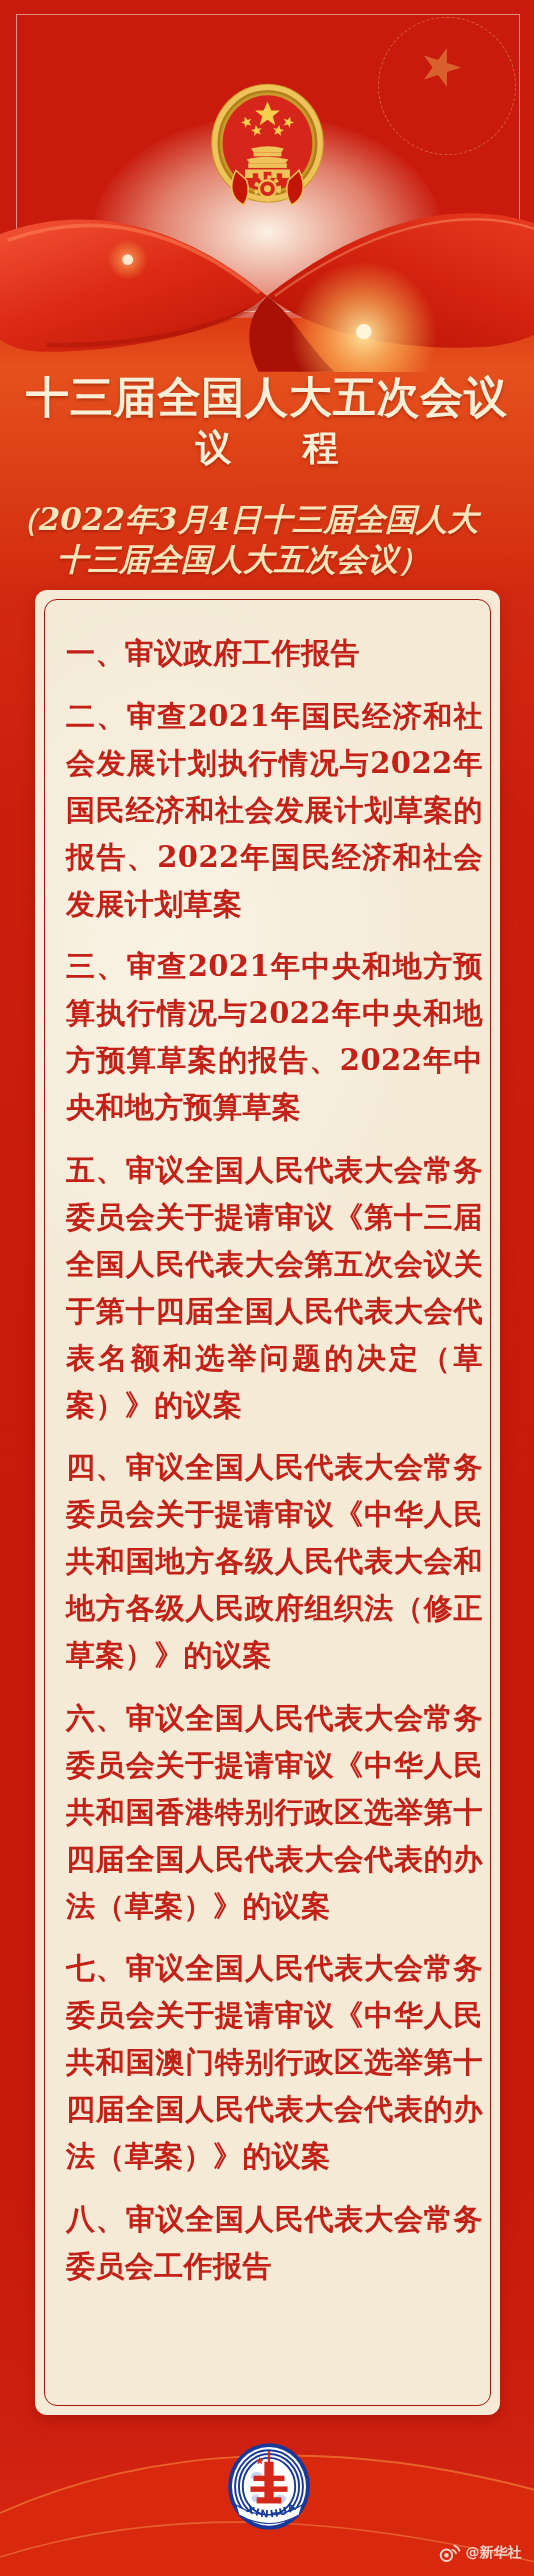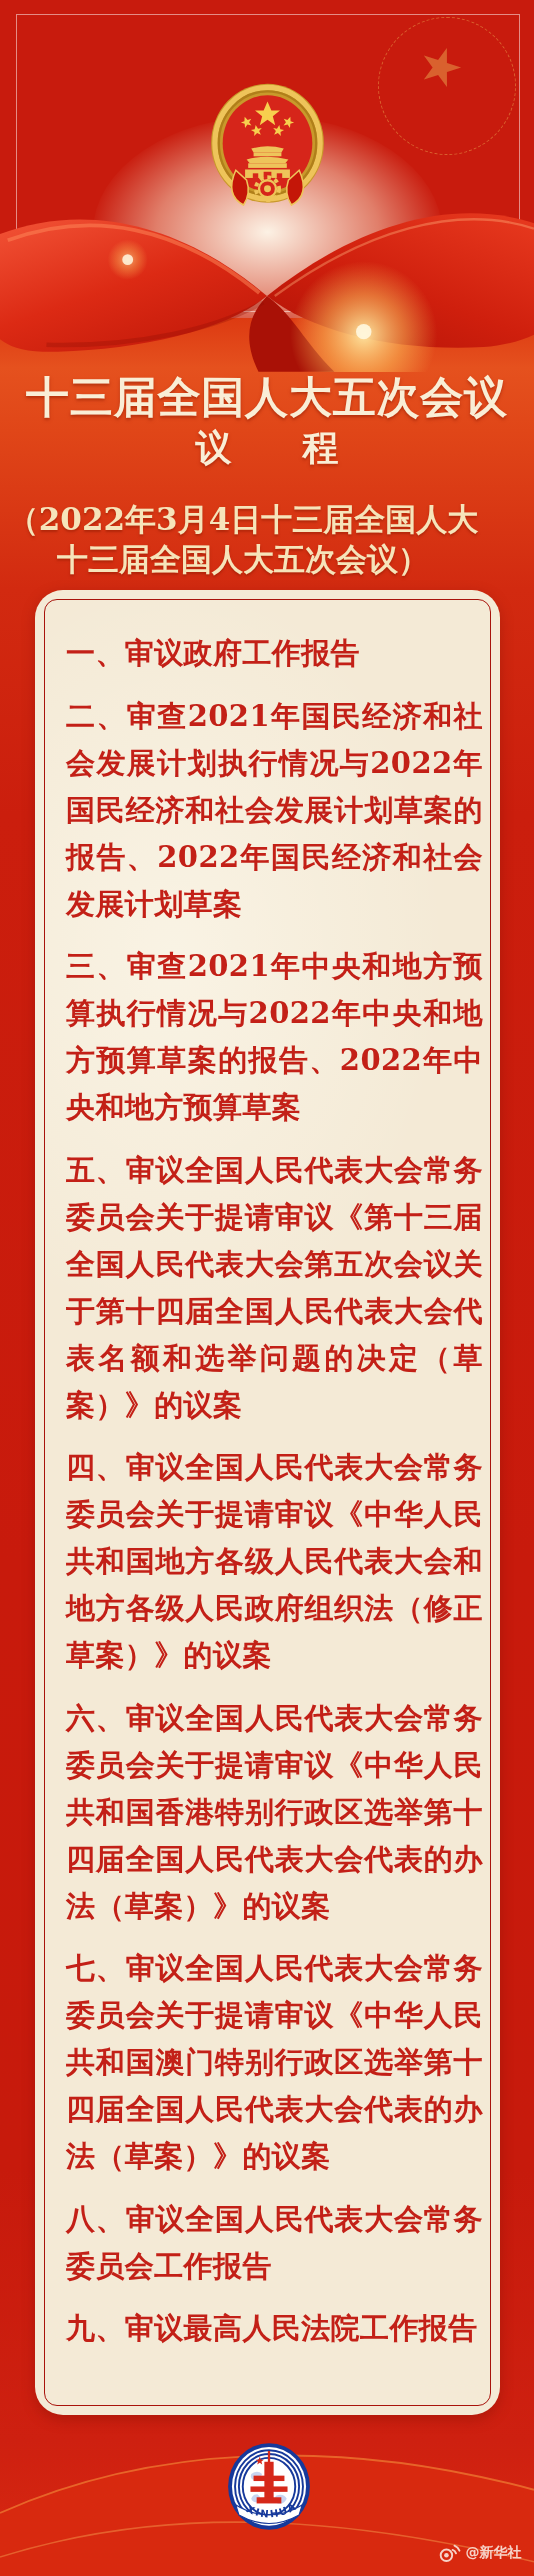--- a/index.html
+++ b/index.html
@@ -26,33 +26,33 @@
     transform:rotate(18deg);font-family:"DejaVu Sans",sans-serif;}
 
   
   .title-main{left:0;top:369px;width:534px;z-index:6;text-align:center;
     font-size:43px;font-weight:bold;color:#f9eed6;letter-spacing:0.8px;
     text-shadow:0 2.3px 3.1px rgba(140,25,0,.55);}
   .title-sub{left:0;top:424px;width:534px;z-index:6;display:flex;justify-content:center;gap:71px;
     font-size:36px;font-weight:bold;color:#f9eed6;text-shadow:0 2.3px 3.1px rgba(140,25,0,.55);}
   .title-note{left:0;top:499px;width:486px;z-index:6;text-align:center;
     font-size:31px;font-weight:bold;color:#f6e4ba;line-height:40px;
-    text-shadow:0 1.5px 2.3px rgba(140,25,0,.5);}
+    text-shadow:0 1.5px 2.3px rgba(140,25,0,.5);font-style:italic;}
 
   
   .red-bg{left:0;top:318px;width:534px;height:2258px;z-index:2;
     background:linear-gradient(180deg,#dd3a12 0%,#e5511e 2.2%,#e04618 5%,#d22a10 12%,
       #cb1e0d 22%,#c81a0c 55%,#c71a0c 82%,#ce2010 94%,#d92911 100%);}
 
   
   .card{left:35px;top:590px;width:465px;height:1825px;z-index:5;
     background:
       radial-gradient(ellipse 387px 542px at 30% 20%, rgba(255,252,242,.5), rgba(255,252,242,0) 70%),
       #f4ead6;
-    border-radius:28px;box-shadow:0 4.6px 12.4px rgba(120,15,0,.35);}
+    border-radius:12px;box-shadow:0 4.6px 12.4px rgba(120,15,0,.35);}
   .card::before{content:"";position:absolute;left:9.3px;top:9.3px;right:9.3px;bottom:9.3px;
     border:1.5px solid #a8130c;border-radius:13px;pointer-events:none;}
   .agenda{position:absolute;left:0;top:0;width:100%;height:100%;box-sizing:border-box;
     padding:40px 17px 31px 31px;overflow:hidden;}
   .agenda p{margin:0 0 15.5px 0;font-size:29px;font-weight:bold;color:#c32017;
     line-height:47px;text-align:justify;letter-spacing:0.4px;}
   .agenda p:last-child{margin-bottom:0;}
 
   
   .credit{right:12.4px;top:2543px;z-index:7;display:flex;align-items:center;gap:4.6px;
@@ -156,21 +156,20 @@
   <div class="agenda">
 
   <p>一、审议政府工作报告</p>
       <p>二、审查2021年国民经济和社会发展计划执行情况与2022年国民经济和社会发展计划草案的报告、2022年国民经济和社会发展计划草案</p>
       <p>三、审查2021年中央和地方预算执行情况与2022年中央和地方预算草案的报告、2022年中央和地方预算草案</p>
       <p>五、审议全国人民代表大会常务委员会关于提请审议《第十三届全国人民代表大会第五次会议关于第十四届全国人民代表大会代表名额和选举问题的决定（草案）》的议案</p>
       <p>四、审议全国人民代表大会常务委员会关于提请审议《中华人民共和国地方各级人民代表大会和地方各级人民政府组织法（修正草案）》的议案</p>
       <p>六、审议全国人民代表大会常务委员会关于提请审议《中华人民共和国香港特别行政区选举第十四届全国人民代表大会代表的办法（草案）》的议案</p>
       <p>七、审议全国人民代表大会常务委员会关于提请审议《中华人民共和国澳门特别行政区选举第十四届全国人民代表大会代表的办法（草案）》的议案</p>
       <p>八、审议全国人民代表大会常务委员会工作报告</p>
-      <p>九、审议最高人民法院工作报告</p>
     </div>
 </div>
 
 <svg class="layer" style="left:0;top:2354px;z-index:3" width="534" height="222" viewBox="0 0 690 286">
   <path d="M0,205 C190,120 430,105 690,175 L690,286 L0,286 Z" fill="#d8290f"></path>
   <path d="M0,205 C190,120 430,105 690,175" fill="none" stroke="#f08034" stroke-width="2.5" opacity="0.7"></path>
   <path d="M0,262 C210,196 430,206 690,268" fill="none" stroke="#f6a352" stroke-width="2" opacity="0.45"></path>
 </svg>
 
 <svg class="layer" style="left:225px;top:2440px;z-index:6" width="88" height="96" viewBox="0 0 114 124">

